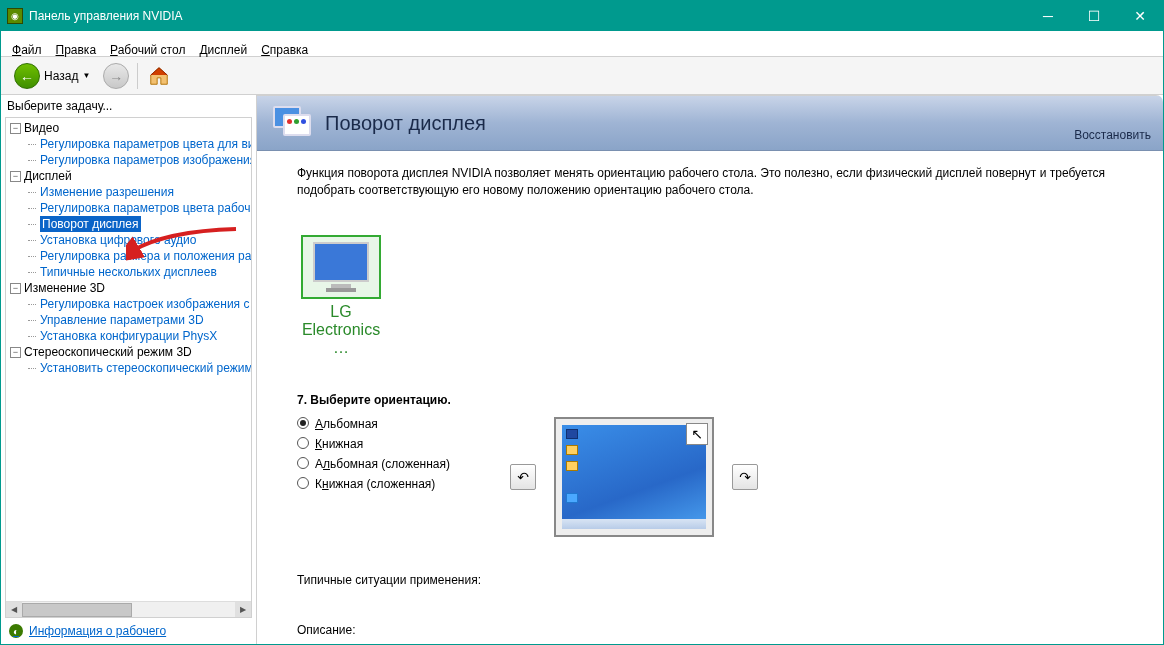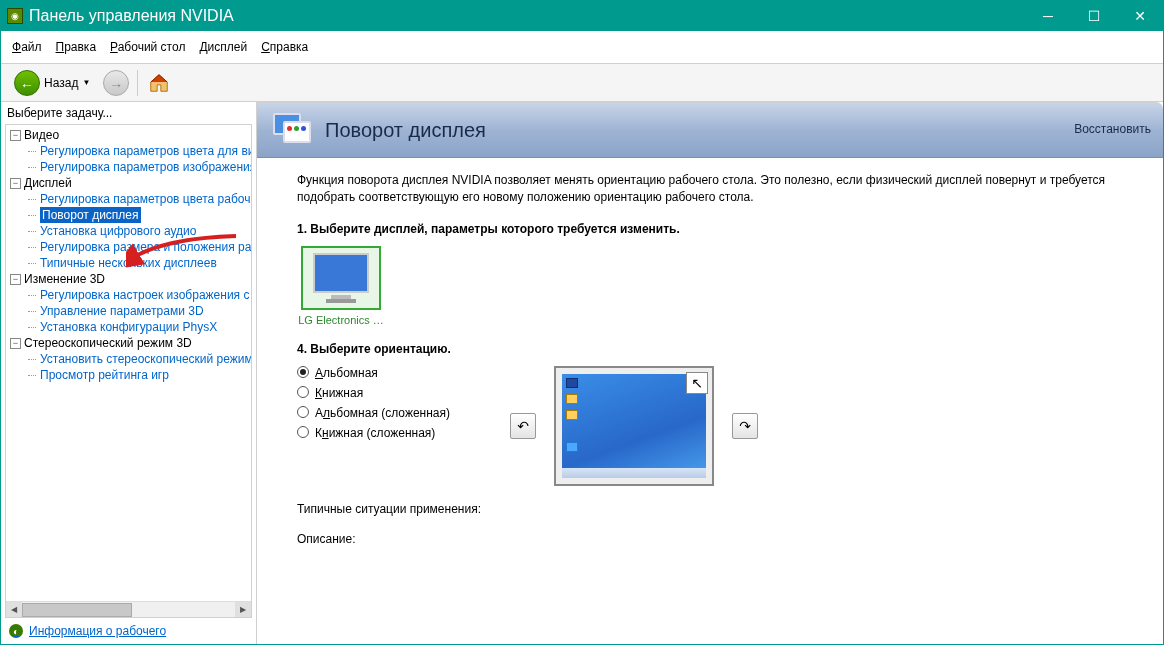--- a/index.html
+++ b/index.html
@@ -16,30 +16,30 @@
 .titlebar {
   height: 30px; background: #009a8e; color: #fff;
   display: flex; align-items: center; padding: 0 0 0 6px;
 }
 .titlebar .app-icon {
   width: 16px; height: 16px; background: #5b8a00;
   border: 1px solid #2f4800; margin-right: 6px;
   display: flex; align-items: center; justify-content: center;
   font-size: 9px; color: #fff;
 }
-.titlebar .title { flex: 1; font-size: 16px; }
+.titlebar .title { flex: 1; font-size: 12px; }
 .titlebar .win-btns { display: flex; }
 .titlebar .win-btn {
   width: 46px; height: 30px; display: flex; align-items: center;
   justify-content: center; color: #fff; font-size: 14px;
 }
 
 .menubar {
   height: 26px; background: #fff; border-bottom: 1px solid #d0d0d0;
-  display: flex; align-items: center; padding: 16px 4px; font-size: 12px;
+  display: flex; padding: 10px 4px; font-size: 12px;
 }
 .menubar .menu-item { padding: 2px 7px; cursor: default; }
 .menubar .menu-item .ak { text-decoration: underline; }
 
 .toolbar {
   height: 38px; background: #f5f5f5; border-bottom: 1px solid #d0d0d0;
   display: flex; align-items: center; padding: 0 8px; gap: 8px;
 }
 .back-btn {
   display: flex; align-items: center; gap: 4px;
@@ -143,45 +143,45 @@
   border: 2px solid #dde; border-radius: 2px;
 }
 .page-header .hdr-icon .mon.back { left: 0; top: 0; }
 .page-header .hdr-icon .mon.front { left: 10px; top: 8px; background: #fff; }
 .page-header .hdr-icon .dots {
   position: absolute; left: 14px; top: 13px; display: flex; gap: 2px;
 }
 .page-header .hdr-icon .dot { width: 5px; height: 5px; border-radius: 50%; }
 .page-header h1 { font-size: 20px; font-weight: normal; color: #1a2a4a; }
 .restore-link {
-  position: absolute; right: 12px; bottom: 21px; color: #1a2a4a;
+  position: absolute; right: 12px; bottom: 8px; color: #1a2a4a;
   font-size: 12px;
 }
 .page-body {
   flex: 1; padding: 14px 40px 14px 40px; overflow: auto;
-  display: flex; flex-direction: column; gap: 16px; font-size: 12px;
+  display: flex; flex-direction: column; gap: 36px; font-size: 12px;
 }
 .desc { color: #000; line-height: 1.4; max-width: 820px; }
 .step-title { font-weight: bold; margin-bottom: 10px; }
 .display-sel { display: flex; gap: 12px; }
 .display-card {
   width: 88px; text-align: center;
 }
 .display-card .thumb {
   width: 80px; height: 64px; border: 2px solid #33aa33;
   background: #e8f6e8; margin: 0 auto 4px;
   display: flex; flex-direction: column; align-items: center; justify-content: center;
   padding: 4px;
 }
 .display-card .screen {
   width: 56px; height: 40px; background: #3a78d8; border: 2px solid #ccc;
 }
 .display-card .stand { width: 20px; height: 4px; background: #bbb; margin-top: 2px; }
 .display-card .base  { width: 30px; height: 4px; background: #999; }
-.display-card .label { color: #2a8a2a; font-size: 11px; }
+.display-card .label { color: #2a8a2a; font-size: 16px; }
 .orient-row { display: flex; align-items: flex-start; gap: 60px; }
 .radios { display: flex; flex-direction: column; gap: 6px; }
 .radio { display: flex; align-items: flex-start; gap: 6px; }
 .radio .rb {
   width: 12px; height: 12px; border: 1px solid #555; border-radius: 50%;
   display: flex; align-items: center; justify-content: center;
 }
 .radio .rb.checked::after {
   content: ""; width: 6px; height: 6px; border-radius: 50%; background: #222;
 }
@@ -272,20 +272,21 @@
           </div>
           <div class="tree-leaf">Регулировка параметров цвета для вид</div>
           <div class="tree-leaf">Регулировка параметров изображения д</div>
         </div>
 
         <div class="tree-node">
           <div class="tree-cat">
             <span class="tree-exp">−</span>
             <span>Дисплей</span>
           </div>
+          <div class="tree-leaf">Изменение разрешения</div>
           <div class="tree-leaf">Регулировка параметров цвета рабочег</div>
           <div style="position:relative;">
             <div class="tree-leaf selected">Поворот дисплея</div>
           </div>
           <div class="tree-leaf">Установка цифрового аудио</div>
           <div class="tree-leaf">Регулировка размера и положения рабо</div>
           <div class="tree-leaf">Типичные нескольких дисплеев</div>
         </div>
 
         <div class="tree-node">
@@ -297,21 +298,20 @@
           <div class="tree-leaf">Управление параметрами 3D</div>
           <div class="tree-leaf">Установка конфигурации PhysX</div>
         </div>
 
         <div class="tree-node">
           <div class="tree-cat">
             <span class="tree-exp">−</span>
             <span>Стереоскопический режим 3D</span>
           </div>
           <div class="tree-leaf">Установить стереоскопический режим 3</div>
-          <div class="tree-leaf">Просмотр рейтинга игр</div>
         </div>
       </div>
 
       <svg class="red-arrow" style="left:120px; top:109px;" width="120" height="40">
         <defs>
           <marker id="ah" markerWidth="10" markerHeight="10" refX="2" refY="3" orient="auto">
             <path d="M0,0 L0,6 L8,3 Z" fill="#d62020"></path>
           </marker>
         </defs>
         <path d="M110,2 Q40,4 6,24" stroke="#d62020" stroke-width="4" fill="none" marker-end="url(#ah)"></path>
@@ -343,35 +343,34 @@
         </div>
       </div>
       <h1>Поворот дисплея</h1>
       <div class="restore-link">Восстановить</div>
     </div>
 
     <div class="page-body">
       <div class="desc">Функция поворота дисплея NVIDIA позволяет менять ориентацию рабочего стола. Это полезно, если физический дисплей повернут и требуется подобрать соответствующую его новому положению ориентацию рабочего стола.</div>
 
       <div>
-        <div class="step-title">1. Выберите дисплей, параметры которого требуется изменить.</div>
         <div class="display-sel">
           <div class="display-card">
             <div class="thumb">
               <div class="screen"></div>
               <div class="stand"></div>
               <div class="base"></div>
             </div>
             <div class="label">LG Electronics …</div>
           </div>
         </div>
       </div>
 
       <div>
-        <div class="step-title">4. Выберите ориентацию.</div>
+        <div class="step-title">7. Выберите ориентацию.</div>
         <div class="orient-row">
           <div class="radios">
             <div class="radio">
               <span class="rb checked"></span>
               <span><span class="ak">А</span>льбомная</span>
             </div>
             <div class="radio">
               <span class="rb"></span>
               <span><span class="ak">К</span>нижная</span>
             </div>

